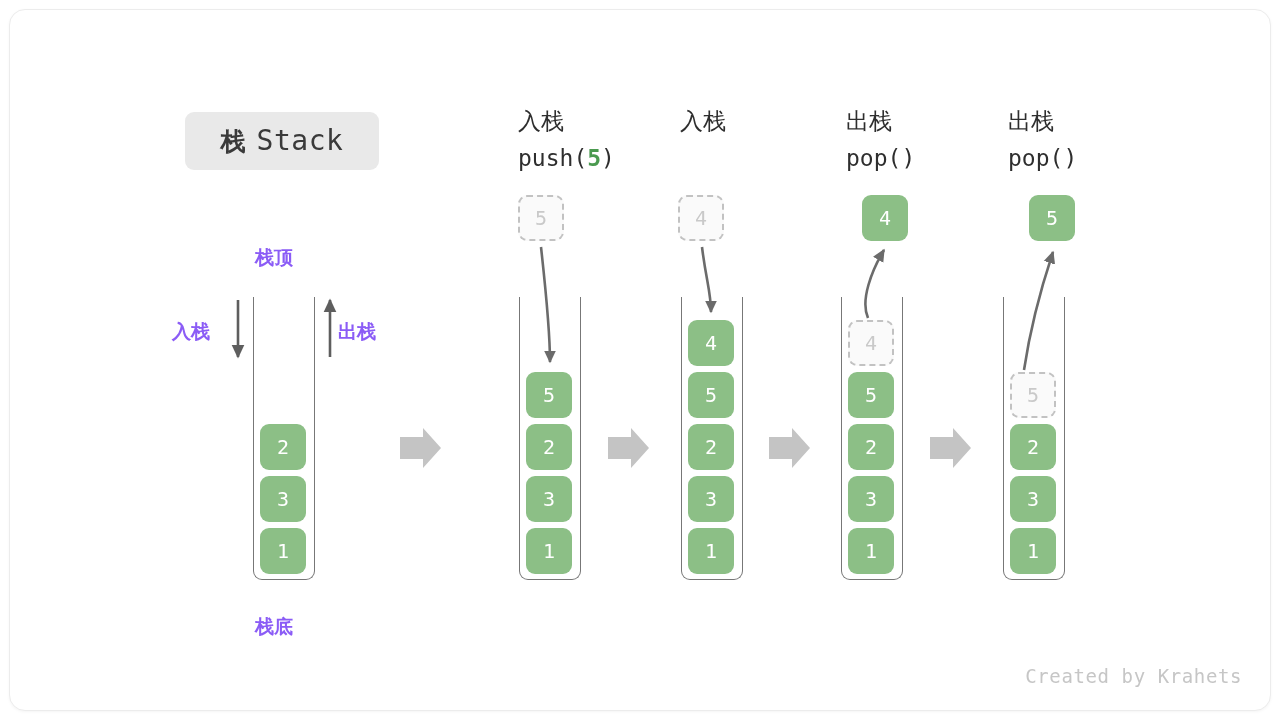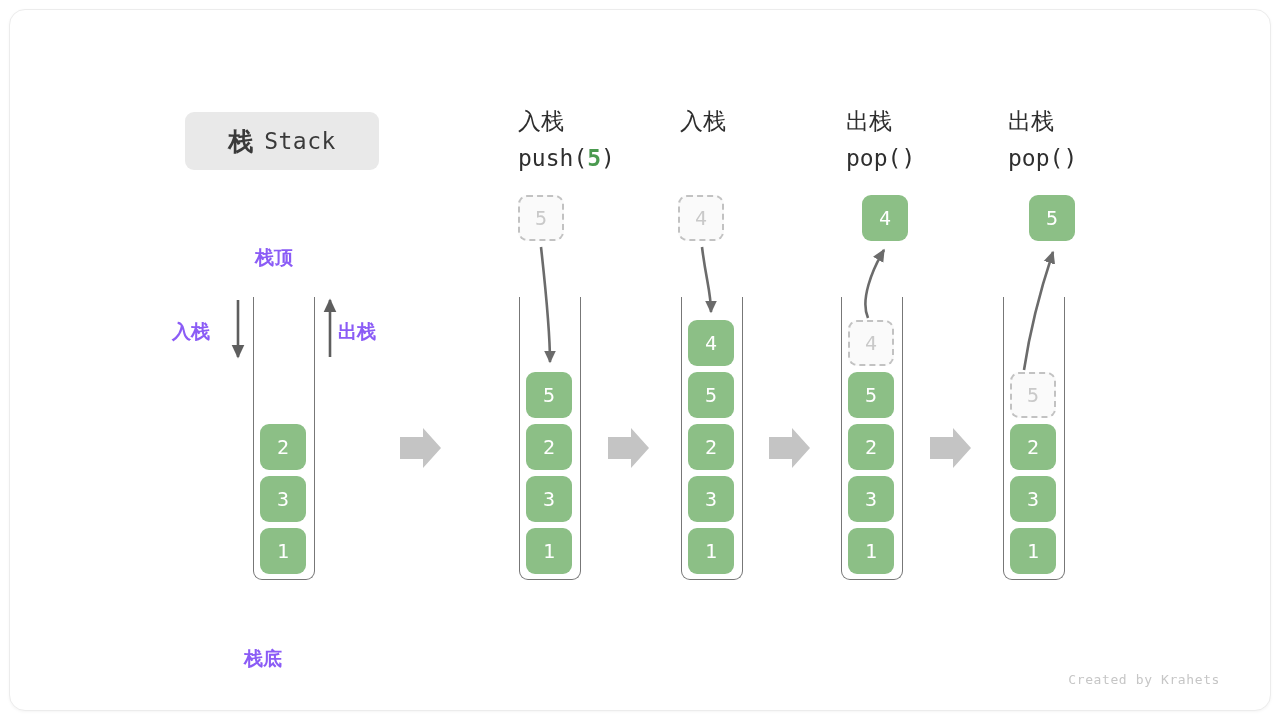--- a/index.html
+++ b/index.html
@@ -50,21 +50,21 @@
   }
   .title-cn {
     font-family: "Liberation Sans", "DejaVu Sans", sans-serif;
     font-size: 25px;
     font-weight: 700;
     color: #3a3a3a;
     line-height: 1;
   }
   .title-en {
     font-family: "DejaVu Sans Mono", "Liberation Mono", monospace;
-    font-size: 23px;
+    font-size: 28px;
     font-weight: 400;
     color: #3a3a3a;
     line-height: 1;
     letter-spacing: 0.5px;
   }
 
   
   .label-cn {
     position: absolute;
     font-family: "Liberation Sans", "DejaVu Sans", sans-serif;
@@ -133,24 +133,24 @@
   }
   .cell.ghost {
     background: #fafafa;
     color: #c9c9c9;
     border: 2px dashed #c2c2c2;
   }
 
   
   .credit {
     position: absolute;
-    right: 60px;
+    right: 38px;
     bottom: 33px;
     font-family: "DejaVu Sans Mono", "Liberation Mono", monospace;
-    font-size: 13px;
+    font-size: 19px;
     color: #c6c6c6;
     letter-spacing: 0.6px;
     white-space: nowrap;
   }
 
   
   #overlay {
     position: absolute;
     left: 0; top: 0;
     width: 1280px;
@@ -163,21 +163,21 @@
 
 <div id="canvas">
   <div class="card"></div>
 
   <div class="title-chip">
     <span class="title-cn">栈</span>
     <span class="title-en">Stack</span>
   </div>
 
   <div class="label-cn" style="left:255px; top:248px;">栈顶</div>
-  <div class="label-cn" style="left:244px; top:617px;margin-top:32px;">栈底</div>
+  <div class="label-cn" style="left:255px; top:617px;">栈底</div>
   <div class="label-cn" style="left:172px; top:322px;">入栈</div>
   <div class="label-cn" style="left:338px; top:322px;">出栈</div>
 
   <div class="col-head" style="left:518px; top:110px;">
     <span class="op-cn">入栈</span>
     <span class="op-code"><span>push(</span><span class="arg">5</span><span>)</span></span>
   </div>
 
   <div class="col-head" style="left:680px; top:110px;">
     <span class="op-cn">入栈</span>

